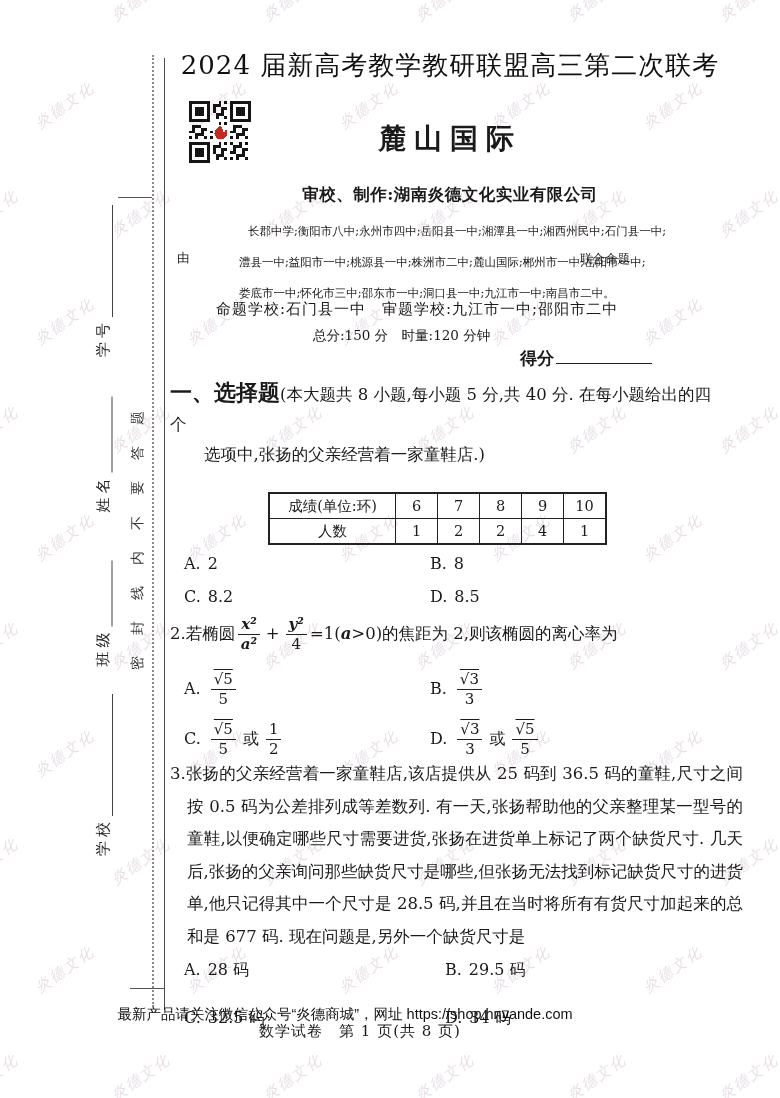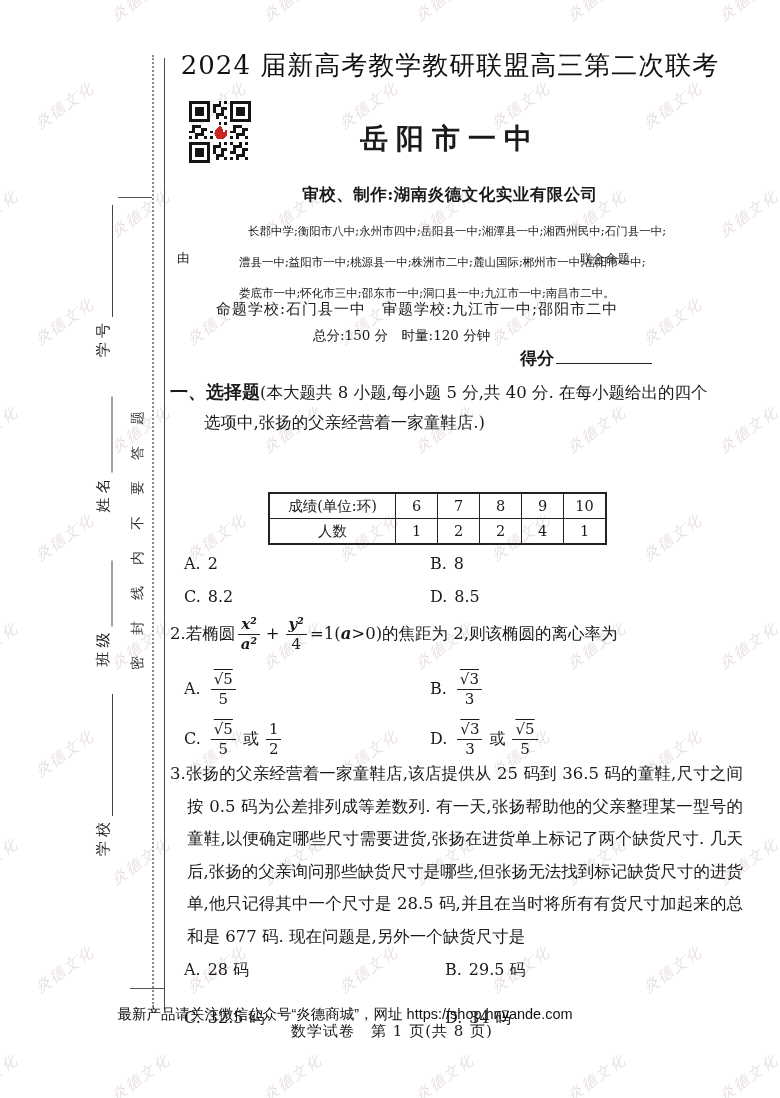--- a/index.html
+++ b/index.html
@@ -32,21 +32,21 @@
       font-size:11.5px;line-height:31px;white-space:nowrap;color:#222;margin-left:40px;}
   #by-label{position:absolute;left:177px;top:250px;font-size:12.5px;z-index:3;}
   #joint-label{position:absolute;left:580px;top:251px;font-size:12.5px;z-index:3;}
   #setter-line{position:absolute;left:216px;top:300px;font-size:15px;letter-spacing:1px;z-index:3;white-space:nowrap;}
   #score-line{position:absolute;left:313px;top:327px;font-size:13.5px;z-index:3;white-space:nowrap;}
   #score-box{position:absolute;left:520px;top:347px;font-size:17px;font-weight:bold;z-index:3;}
   #score-box .sf-line{width:96px;height:15px;border-bottom:1.5px solid #222;}
   
   .content{position:absolute;left:170px;width:556px;z-index:3;font-size:16.5px;}
   #sec-intro{top:377px;line-height:30px;}
-  #sec-intro .sec-head{font-weight:bold;font-size:18px;}
+  #sec-intro .sec-head{font-weight:bold;font-size:22px;}
   #sec-intro .l2{padding-left:34px;}
   .q{text-align:justify;}
   #q1{top:437px;line-height:30px;padding-left:17px;text-indent:-17px;}
   #q3{top:758px;line-height:32.5px;padding-left:17px;text-indent:-17px;}
   #score-table{position:absolute;left:268px;top:492px;z-index:3;border-collapse:collapse;
       border:2px solid #222;}
   #score-table td{border:1.2px solid #222;text-align:center;font-size:14.5px;height:24px;padding:0;}
   #score-table td.c1{width:125px;}
   #score-table td.cn{width:41px;}
   .opt-grid{position:absolute;z-index:3;display:grid;grid-template-columns:246px auto;font-size:16px;}
@@ -58,21 +58,21 @@
   #q2-stem{top:610px;line-height:48px;white-space:nowrap;}
   .frac{display:inline-block;text-align:center;vertical-align:middle;line-height:1.12;
       font-size:15px;margin:0 3px;}
   .frac .num{display:block;border-bottom:1.1px solid #222;padding:0 3px 1px;}
   .frac .den{display:block;padding-top:1px;}
   .it{font-style:italic;font-weight:bold;}
   .surd{text-decoration:overline;}
   .mop{margin:0 3px;}
   .opt-mid{margin:0 4px;}
   
-  #footer-line{position:absolute;left:116px;top:1022px;width:552px;text-align:center;
+  #footer-line{position:absolute;left:84px;top:1022px;width:552px;text-align:center;
       font-size:15px;z-index:3;letter-spacing:1px;}
   #promo-line{position:absolute;left:0;top:1005px;width:690px;text-align:center;z-index:3;
       font-family:"Liberation Sans",sans-serif;font-size:14.5px;color:#111;}
 </style>
 </head>
 <body>
 
 <div class="page">
 
   <div id="wm-layer">
@@ -251,21 +251,21 @@
         <rect x="18" y="17" width="1" height="1" fill="#141414"></rect>
         <rect x="18" y="18" width="1" height="1" fill="#141414"></rect>
         <rect x="19" y="9" width="1" height="1" fill="#141414"></rect>
         <rect x="19" y="12" width="1" height="1" fill="#141414"></rect>
         <rect x="19" y="14" width="1" height="1" fill="#141414"></rect>
         <rect x="19" y="16" width="1" height="1" fill="#141414"></rect>
         <rect x="19" y="19" width="1" height="1" fill="#141414"></rect>
         <path d="M10.5 8.2 c0.9 0.9 1.3 1.7 0.9 2.6 c0.7-0.2 1.1-0.7 1.2-1.4 c0.8 1.3 0.4 2.8-0.9 3.4 c-1.1 0.5-2.4 0.1-2.9-1 c-0.5-1.1 0-2.1 0.9-2.7 c0.3-0.3 0.7-0.6 0.8-0.9 z" fill="#c62820"></path>
       </svg>
   </div>
-  <div class="center-band" id="paper-title">岳阳市一中</div>
+  <div class="center-band" id="paper-title">麓山国际</div>
   <div class="center-band" id="producer">审校、制作:湖南炎德文化实业有限公司</div>
 
   <div id="by-label">由</div>
   <div id="school-block">
     <div style="padding-left:9px;">长郡中学;衡阳市八中;永州市四中;岳阳县一中;湘潭县一中;湘西州民中;石门县一中;</div>
     <div>澧县一中;益阳市一中;桃源县一中;株洲市二中;麓山国际;郴州市一中;岳阳市一中;</div>
     <div>娄底市一中;怀化市三中;邵东市一中;洞口县一中;九江市一中;南昌市二中。</div>
   </div>
   <div id="joint-label">联合命题</div>
 

